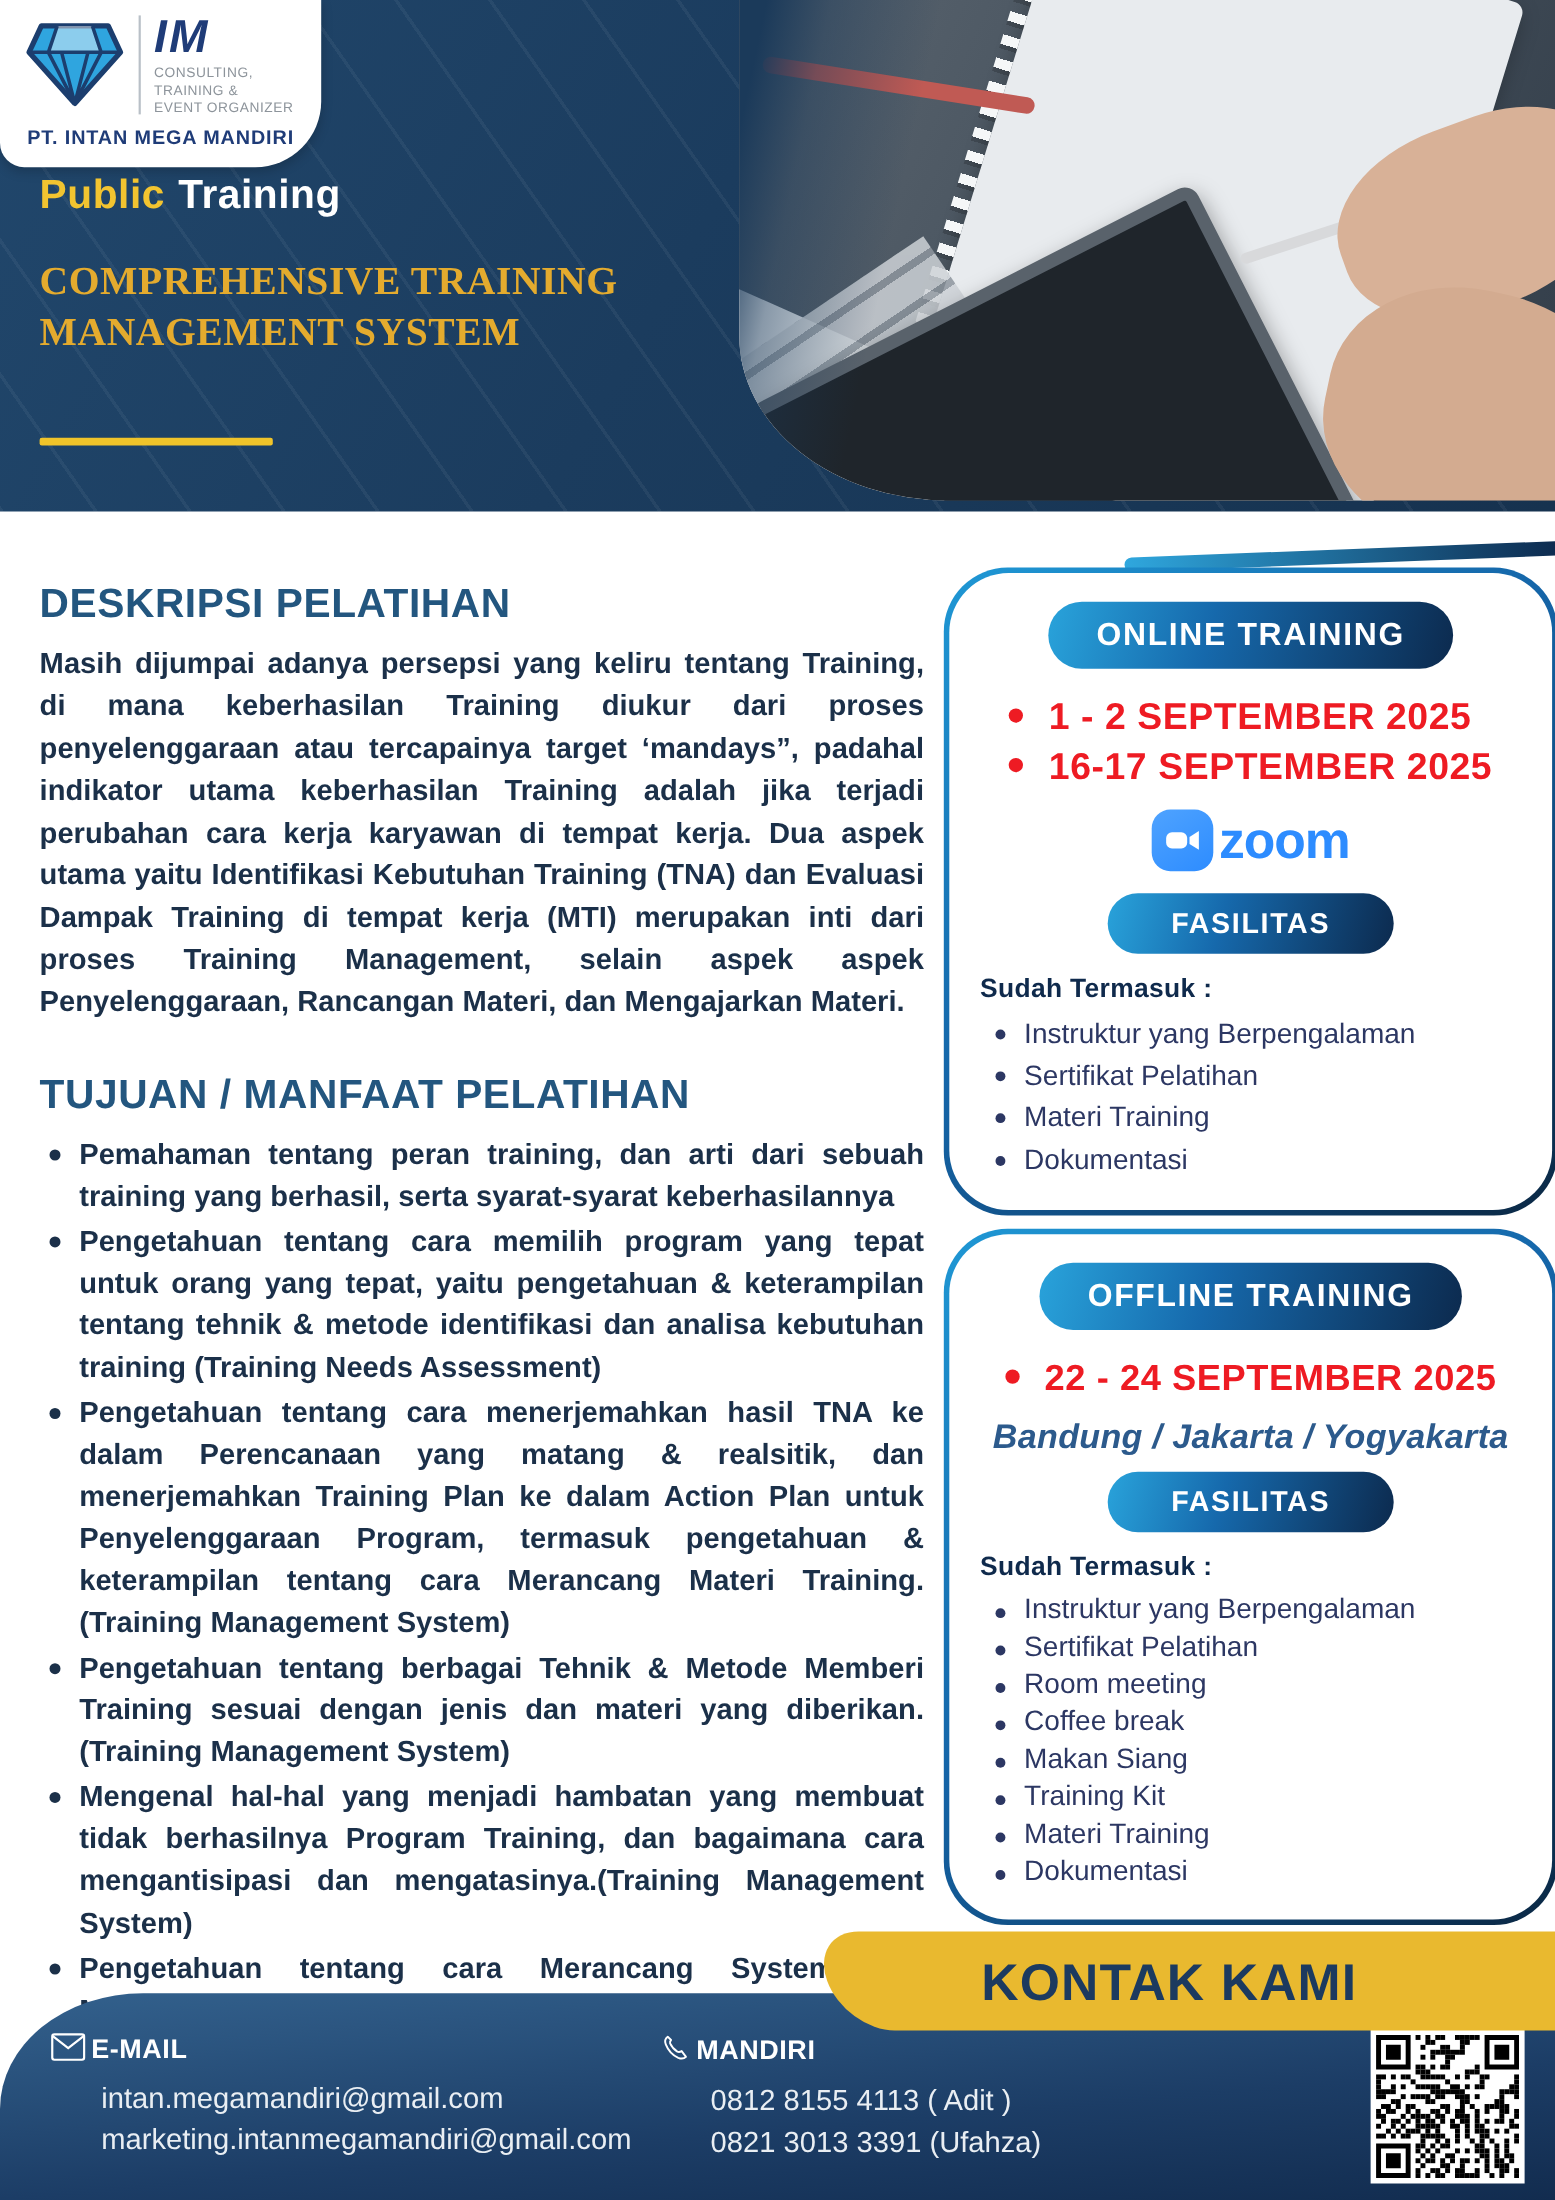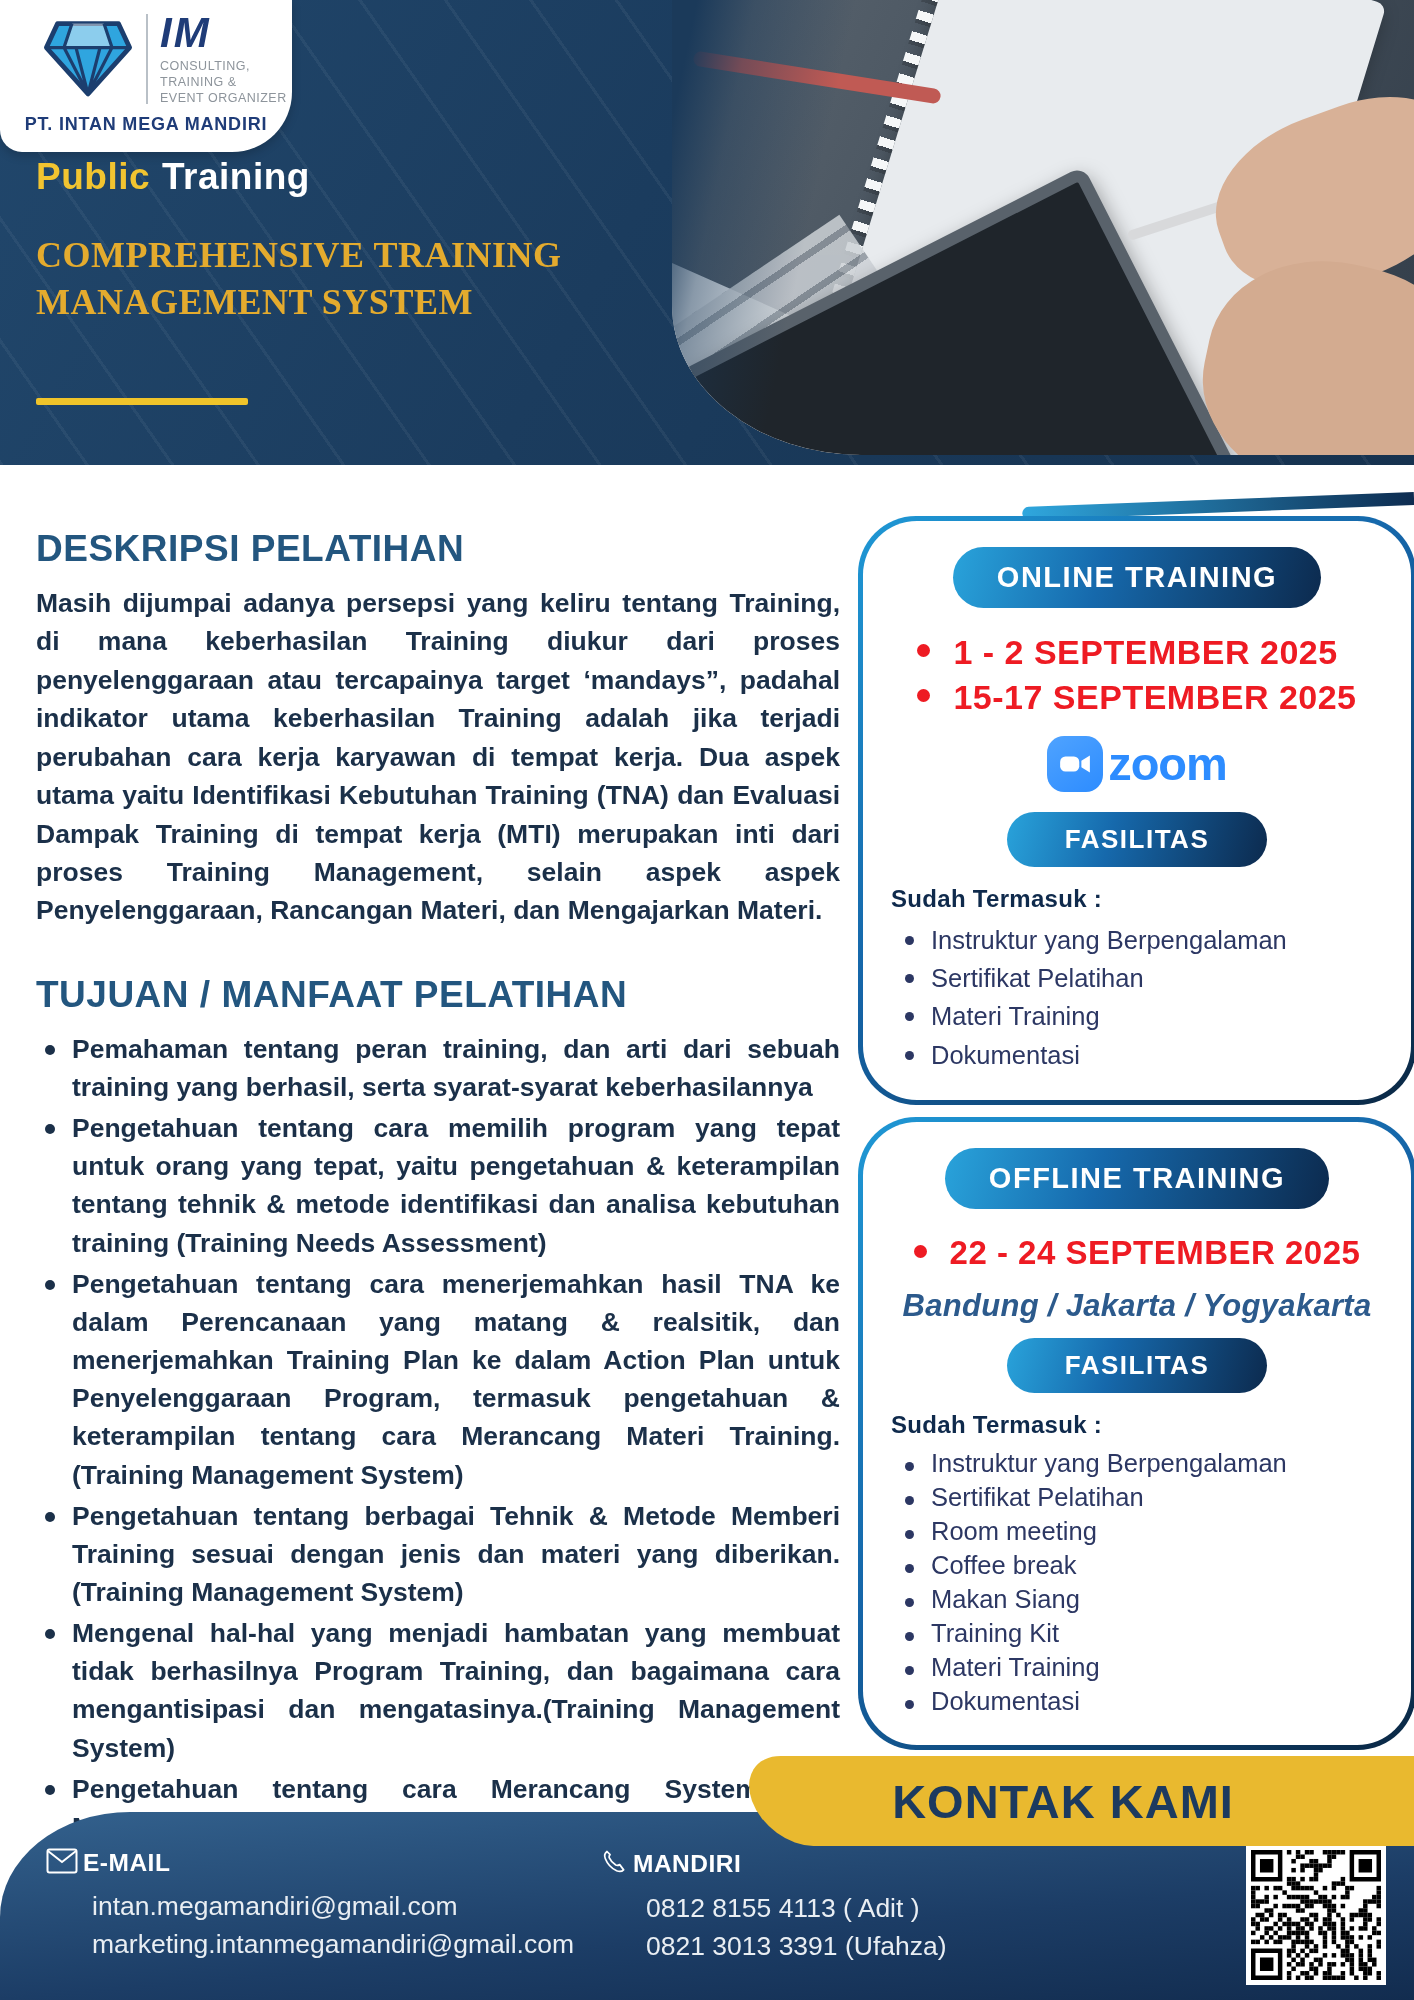--- a/index.html
+++ b/index.html
@@ -38,21 +38,21 @@
                    repeating-linear-gradient(90deg,rgba(142,150,158,0) 0 30px,rgba(142,150,158,.9) 30px 36px);}
   .hero-photo::after{content:"";position:absolute;inset:0;
         background:linear-gradient(102deg,#1b3a5a 0%,#1b3a5a 3%,rgba(27,58,90,.45) 10%,rgba(27,58,90,0) 22%);}
   .photo-accent{position:absolute;left:1022px;top:492px;width:392px;height:13px;
         background:linear-gradient(90deg,#2fa7de,#0e2c50);border-radius:10px 0 0 10px;
         transform:rotate(-2.2deg);transform-origin:right center;}
 
   
   .logo-card{position:absolute;left:0;top:0;width:292px;height:152px;background:#fff;
         border-radius:0 0 60px 22px;box-shadow:0 4px 10px rgba(0,0,0,.18);}
-  .logo-row{display:flex;align-items:flex-start;padding:12px 0 0 40px;}
+  .logo-row{display:flex;align-items:flex-start;padding:12px 0 0 20px;}
   .logo-divider{width:2px;height:90px;background:#b9c0c7;margin:2px 12px 0 10px;}
   .im-block{padding-top:2px;}
   .im-monogram{font-size:42px;font-weight:700;color:#1f3c78;letter-spacing:2px;line-height:.9;
         font-style:italic;}
   .im-tagline{margin-top:6px;font-size:12.5px;color:#8d949b;letter-spacing:.5px;line-height:1.3;}
   .logo-company{margin-top:6px;text-align:center;font-size:18px;font-weight:700;color:#1f3c78;
         letter-spacing:.8px;}
 
   
   .hero-text{position:absolute;left:36px;top:156px;z-index:3;}
@@ -195,21 +195,21 @@
     </ul>
   </div>
 
   <div class="right-col">
 
     <div class="tcard">
       <div class="tcard-inner">
         <div class="badge-pill">ONLINE TRAINING</div>
         <ul class="date-list">
           <li>1 - 2  SEPTEMBER 2025</li>
-          <li>15-17 SEPTEMBER 2025</li>
+          <li>16-17 SEPTEMBER 2025</li>
         </ul>
         <div class="zoom-row">
           <span class="zoom-badge">
             <svg width="34" height="34" viewBox="0 0 32 32">
               <rect x="2" y="9" width="18" height="14" rx="5" fill="#ffffff"></rect>
               <path d="M22 13 L30 8 V24 L22 19 Z" fill="#ffffff"></path>
             </svg>
           </span>
           <span class="zoom-word">zoom</span>
         </div>

